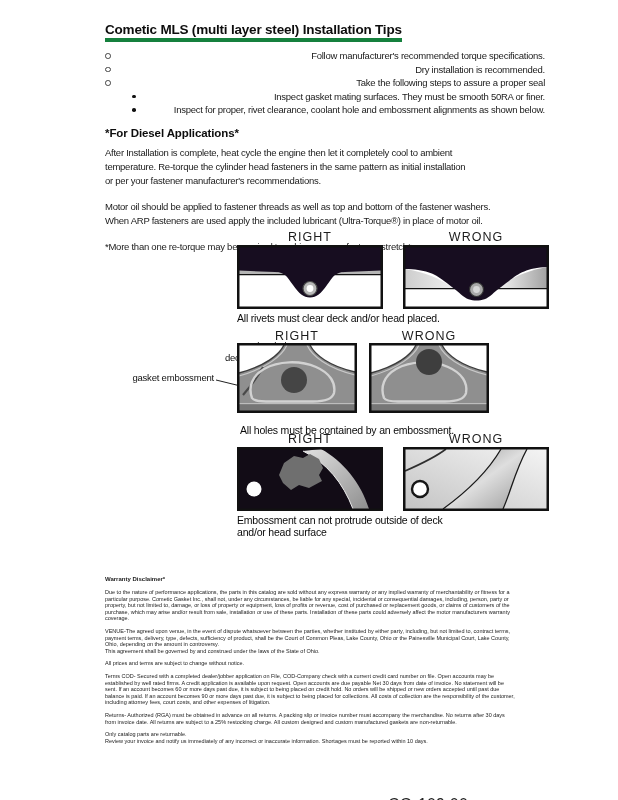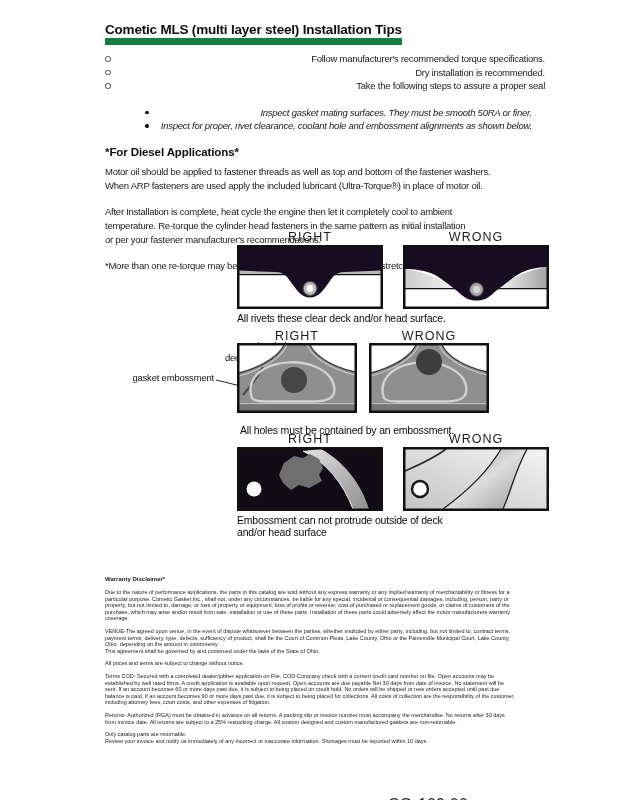--- a/index.html
+++ b/index.html
@@ -5,29 +5,29 @@
   html,body{margin:0;padding:0;background:#e8e8e8;}
   .page{
     position:relative;width:618px;height:800px;background:#ffffff;
     font-family:"Liberation Sans","DejaVu Sans",sans-serif;color:#1a1a1a;
     overflow:hidden;margin:0 auto;
   }
   
   .content{position:absolute;left:105px;top:20px;width:440px;}
   .doc-title{
     display:inline-block;font-size:13.5px;font-weight:bold;letter-spacing:-0.2px;
-    color:#0d0d0d;border-bottom:7px solid #15803d;padding-bottom:1px;margin:0 0 7px 0;
+    color:#0d0d0d;border-bottom:4px solid #15803d;padding-bottom:1px;margin:0 0 7px 0;
   }
   .bullets{list-style:none;margin:0;padding:0;font-size:9.5px;letter-spacing:-0.25px;line-height:13.5px;text-align:right;}
   .bullets > li{position:relative;padding-left:10px;}
   .marker-o{
     position:absolute;left:0;top:4px;width:3.6px;height:3.6px;border:1px solid #444;
     border-radius:50%;background:#fff;
   }
-  .subbullets{list-style:none;margin:13px;padding:0 0 0 17px;font-style:italic;}
+  .subbullets{list-style:none;margin:0;padding:0 0 0 17px;}
   .subbullets > li{position:relative;padding-left:9px;}
   .marker-dot{
     position:absolute;left:0;top:5px;width:3.6px;height:3.6px;border-radius:50%;background:#111;
   }
   .diesel{margin-top:10px;}
   .diesel h2{font-size:11.5px;font-weight:bold;margin:0 0 7px 0;color:#0d0d0d;letter-spacing:-0.1px;}
   .diesel p{font-size:9.5px;letter-spacing:-0.25px;line-height:14px;margin:0 0 12px 0;white-space:pre-line;}
   .diesel p.note{margin-bottom:0;}
   
   .figures{position:absolute;left:0;top:228px;width:618px;height:325px;}
@@ -73,25 +73,25 @@
           <li>
             <span class="marker-dot"></span>
             <span>Inspect for proper, rivet clearance, coolant hole and embossment alignments as shown below.</span>
           </li>
         </ul>
       </li>
     </ul>
 
     <div class="diesel">
       <h2>*For Diesel Applications*</h2>
-      <p>Motor oil should be applied to fastener threads as well as top and bottom of the fastener washers.
-When ARP fasteners are used apply the included lubricant (Ultra-Torque®) in place of motor oil.</p>
       <p>After Installation is complete, heat cycle the engine then let it completely cool to ambient
 temperature. Re-torque the cylinder head fasteners in the same pattern as initial installation
 or per your fastener manufacturer's recommendations.</p>
+      <p>Motor oil should be applied to fastener threads as well as top and bottom of the fastener washers.
+When ARP fasteners are used apply the included lubricant (Ultra-Torque®) in place of motor oil.</p>
       <p class="note">*More than one re-torque may be required to achieve proper fastener stretch*</p>
     </div>
   </div>
 
   <div class="figures">
 
     <div class="fig-h" style="left:237px;top:2px;width:146px;">RIGHT</div>
     <div class="fig-h" style="left:403px;top:2px;width:146px;">WRONG</div>
 
     <svg class="panel" style="left:237px;top:17px;" width="146" height="64" viewBox="0 0 146 64">
@@ -119,21 +119,21 @@
       <rect width="146" height="64" fill="#ffffff"></rect>
       <path d="M2 24 C22 27 38 34 50 43 L2 43 Z" fill="url(#g1a)"></path>
       <path d="M144 22 C122 26 106 34 96 43 L144 43 Z" fill="url(#g1b)"></path>
       <line x1="2" y1="43.6" x2="144" y2="43.6" stroke="#111" stroke-width="1.4"></line>
       <path d="M2 2 H144 V22 C124 23 116 28 106 36 C98 42 94 45 89 49.5 C84 54 79 55.5 73.5 55.5 C68 55.5 63 54 58 49.5 C53 45 49 42 41 36 C31 28 22 24.5 2 24 Z" fill="#170d20"></path>
       <circle cx="73.5" cy="44.5" r="7" fill="#a9a9a9" stroke="#333" stroke-width="1.2"></circle>
       <circle cx="73.5" cy="44.5" r="3.4" fill="#d7d7d7"></circle>
       <rect x="1.25" y="1.25" width="143.5" height="61.5" fill="none" stroke="#111" stroke-width="2.5"></rect>
     </svg>
 
-    <div class="fig-cap" style="left:237px;top:84px;width:330px;">All rivets these clear deck and/or head surface.</div>
+    <div class="fig-cap" style="left:237px;top:84px;width:330px;">All rivets must clear deck and/or head placed.</div>
 
     <div class="fig-h" style="left:237px;top:101px;width:120px;">RIGHT</div>
     <div class="fig-h" style="left:369px;top:101px;width:120px;">WRONG</div>
 
     <div class="ann" style="left:128px;top:112px;width:176px;">coolant hole on
 deck / head surface</div>
     <div class="ann" style="left:118px;top:144px;width:96px;">gasket embossment</div>
     <svg class="leader-overlay" width="618" height="325">
       <line x1="305" y1="137" x2="292" y2="150" stroke="#222" stroke-width="1"></line>
       <line x1="216" y1="152" x2="257" y2="162" stroke="#222" stroke-width="1"></line>

